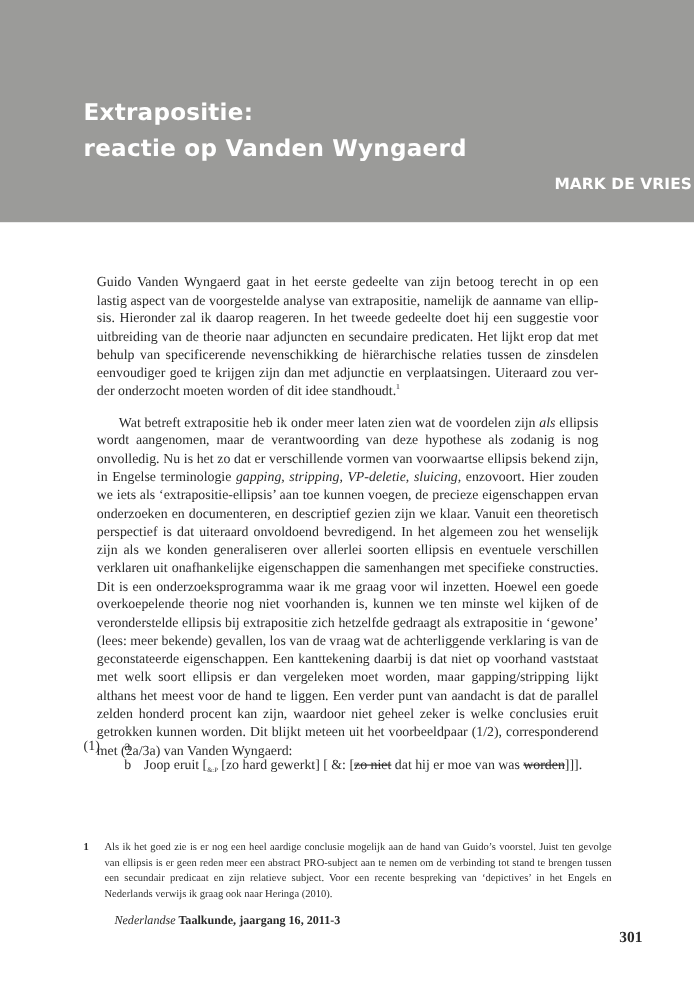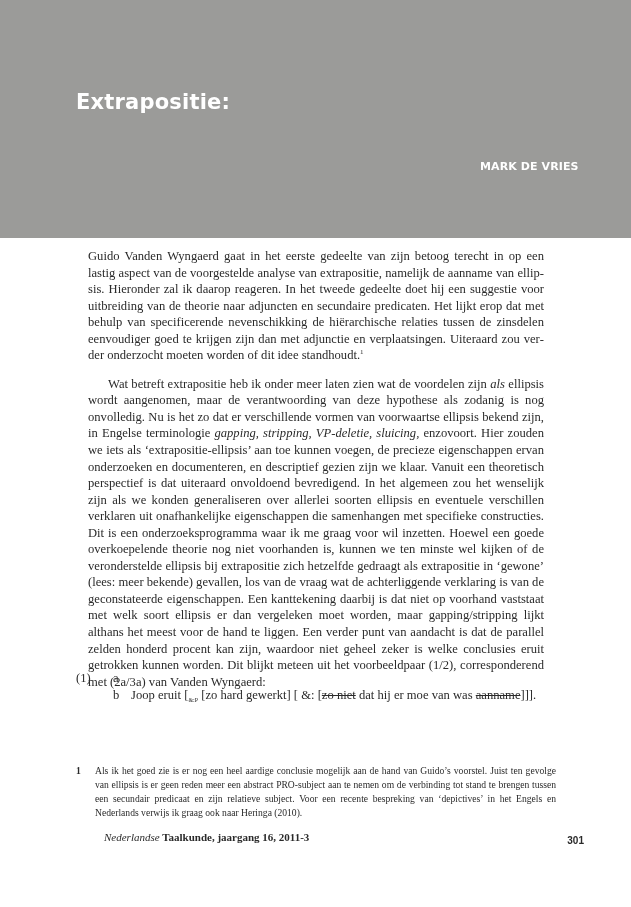--- a/index.html
+++ b/index.html
@@ -13,46 +13,46 @@
       position: relative;
       overflow: hidden;
       font-family: "Liberation Serif", "DejaVu Serif", serif;
       color: #2a2a2a;
     }
     .header-band {
       position: absolute;
       left: 0;
       top: 0;
       width: 631px;
-      height: 238px;
+      height: 202px;
       background: #9b9b99;
     }
     .title {
       position: absolute;
       left: 76px;
       top: 86px;
       margin: 0;
       font-family: "DejaVu Sans", "Liberation Sans", sans-serif;
       font-weight: bold;
       font-size: 21px;
       line-height: 33px;
       color: #ffffff;
       letter-spacing: 0.2px;
     }
     .title span {
       display: block;
     }
     .author {
       position: absolute;
-      left: 480px;
+      left: 504px;
       top: 160px;
       width: 77px;
       font-family: "DejaVu Sans", "Liberation Sans", sans-serif;
       font-weight: bold;
-      font-size: 11px;
+      font-size: 14px;
       color: #ffffff;
       text-align: right;
       letter-spacing: 0.1px;
       white-space: nowrap;
     }
     .body-text {
       position: absolute;
       left: 76px;
       top: 236px;
       width: 480px;
@@ -133,48 +133,49 @@
       line-height: 14px;
       margin-left: 28px;
     }
     .footer .journal-italic {
       font-style: italic;
       font-weight: normal;
     }
     .footer .page-num {
       position: absolute;
       right: 0;
-      top: 4px;
-      font-family: Liberation Sans, sans-serif;
-      font-size: 10px;
+      top: 16px;
+      font-family: Liberation Serif, serif;
+      font-size: 14px;
     }
   </style>
 </head>
 <body>
 
 <div class="header-band">
   <h1 class="title">
     <span>Extrapositie:</span>
+    <span>reactie op Vanden Wyngaerd</span>
   </h1>
   <div class="author">MARK DE VRIES</div>
 </div>
 
 <div class="body-text">
   <p><span>Guido Vanden Wyngaerd gaat in het eerste gedeelte van zijn betoog terecht in op een lastig aspect van de voorgestelde analyse van extrapositie, namelijk de aanname van ellip­sis. Hieronder zal ik daarop reageren. In het tweede gedeelte doet hij een suggestie voor uitbreiding van de theorie naar adjuncten en secundaire predicaten. Het lijkt erop dat met behulp van specificerende nevenschikking de hiërarchische relaties tussen de zinsdelen eenvoudiger goed te krijgen zijn dan met adjunctie en verplaatsingen. Uiteraard zou ver­der onderzocht moeten worden of dit idee standhoudt.</span><sup class="fnref">1</sup></p>
   <p class="indent"><span>Wat betreft extrapositie heb ik onder meer laten zien wat de voordelen zijn </span><em>als</em><span> ellip­sis wordt aangenomen, maar de verantwoording van deze hypothese als zodanig is nog onvolledig. Nu is het zo dat er verschillende vormen van voorwaartse ellipsis bekend zijn, in Engelse terminologie </span><em>gapping, stripping, VP-deletie, sluicing,</em><span> enzovoort. Hier zouden we iets als ‘extrapositie-ellipsis’ aan toe kunnen voegen, de precieze eigenschappen ervan onderzoeken en documenteren, en descriptief gezien zijn we klaar. Vanuit een theoretisch perspectief is dat uiteraard onvoldoend bevredigend. In het algemeen zou het wenselijk zijn als we konden generaliseren over allerlei soorten ellipsis en eventuele verschillen verklaren uit onafhankelijke eigenschappen die samenhangen met specifieke constructies. Dit is een onderzoeksprogramma waar ik me graag voor wil inzetten. Hoewel een goede overkoepelende theorie nog niet voorhanden is, kunnen we ten minste wel kijken of de veronderstelde ellipsis bij extrapositie zich hetzelfde gedraagt als extrapositie in ‘gewone’ (lees: meer bekende) gevallen, los van de vraag wat de achterliggende verklaring is van de geconstateerde eigenschappen. Een kanttekening daarbij is dat niet op voorhand vast­staat met welk soort ellipsis er dan vergeleken moet worden, maar gapping/stripping lijkt althans het meest voor de hand te liggen. Een verder punt van aandacht is dat de parallel zelden honderd procent kan zijn, waardoor niet geheel zeker is welke conclusies eruit getrokken kunnen worden. Dit blijkt meteen uit het voorbeeldpaar (1/2), corresponde­rend met (2a/3a) van Vanden Wyngaerd:</span></p>
 </div>
 
 <div class="examples">
   <div class="ex-row">
     <span class="ex-num">(1)</span>
     <span class="ex-letter">a</span>
   </div>
   <div class="ex-row">
     <span class="ex-letter">b</span>
-    <span class="ex-text"><span>Joop eruit [</span><span class="sub-label">&amp;:P</span><span> [zo hard gewerkt] [ &amp;: [</span><span class="struck">zo niet</span><span> dat hij er moe van was </span><span class="struck">aanname</span><span>]]].</span></span>
+    <span class="ex-text"><span>Joop eruit [</span><span class="sub-label">&amp;:P</span><span> [zo hard gewerkt] [ &amp;: [</span><span class="struck">zo niet</span><span> dat hij er moe van was </span><span class="struck">worden</span><span>]]].</span></span>
   </div>
 </div>
 
 <div class="footnotes">
   <div class="fn">
     <span class="fn-num">1</span>
     <span>Als ik het goed zie is er nog een heel aardige conclusie mogelijk aan de hand van Guido’s voorstel. Juist ten gevolge van ellipsis is er geen reden meer een abstract PRO-subject aan te nemen om de verbinding tot stand te brengen tussen een secundair predicaat en zijn relatieve subject. Voor een recente bespreking van ‘depictives’ in het Engels en Nederlands verwijs ik graag ook naar Heringa (2010).</span>
   </div>
 </div>
 

